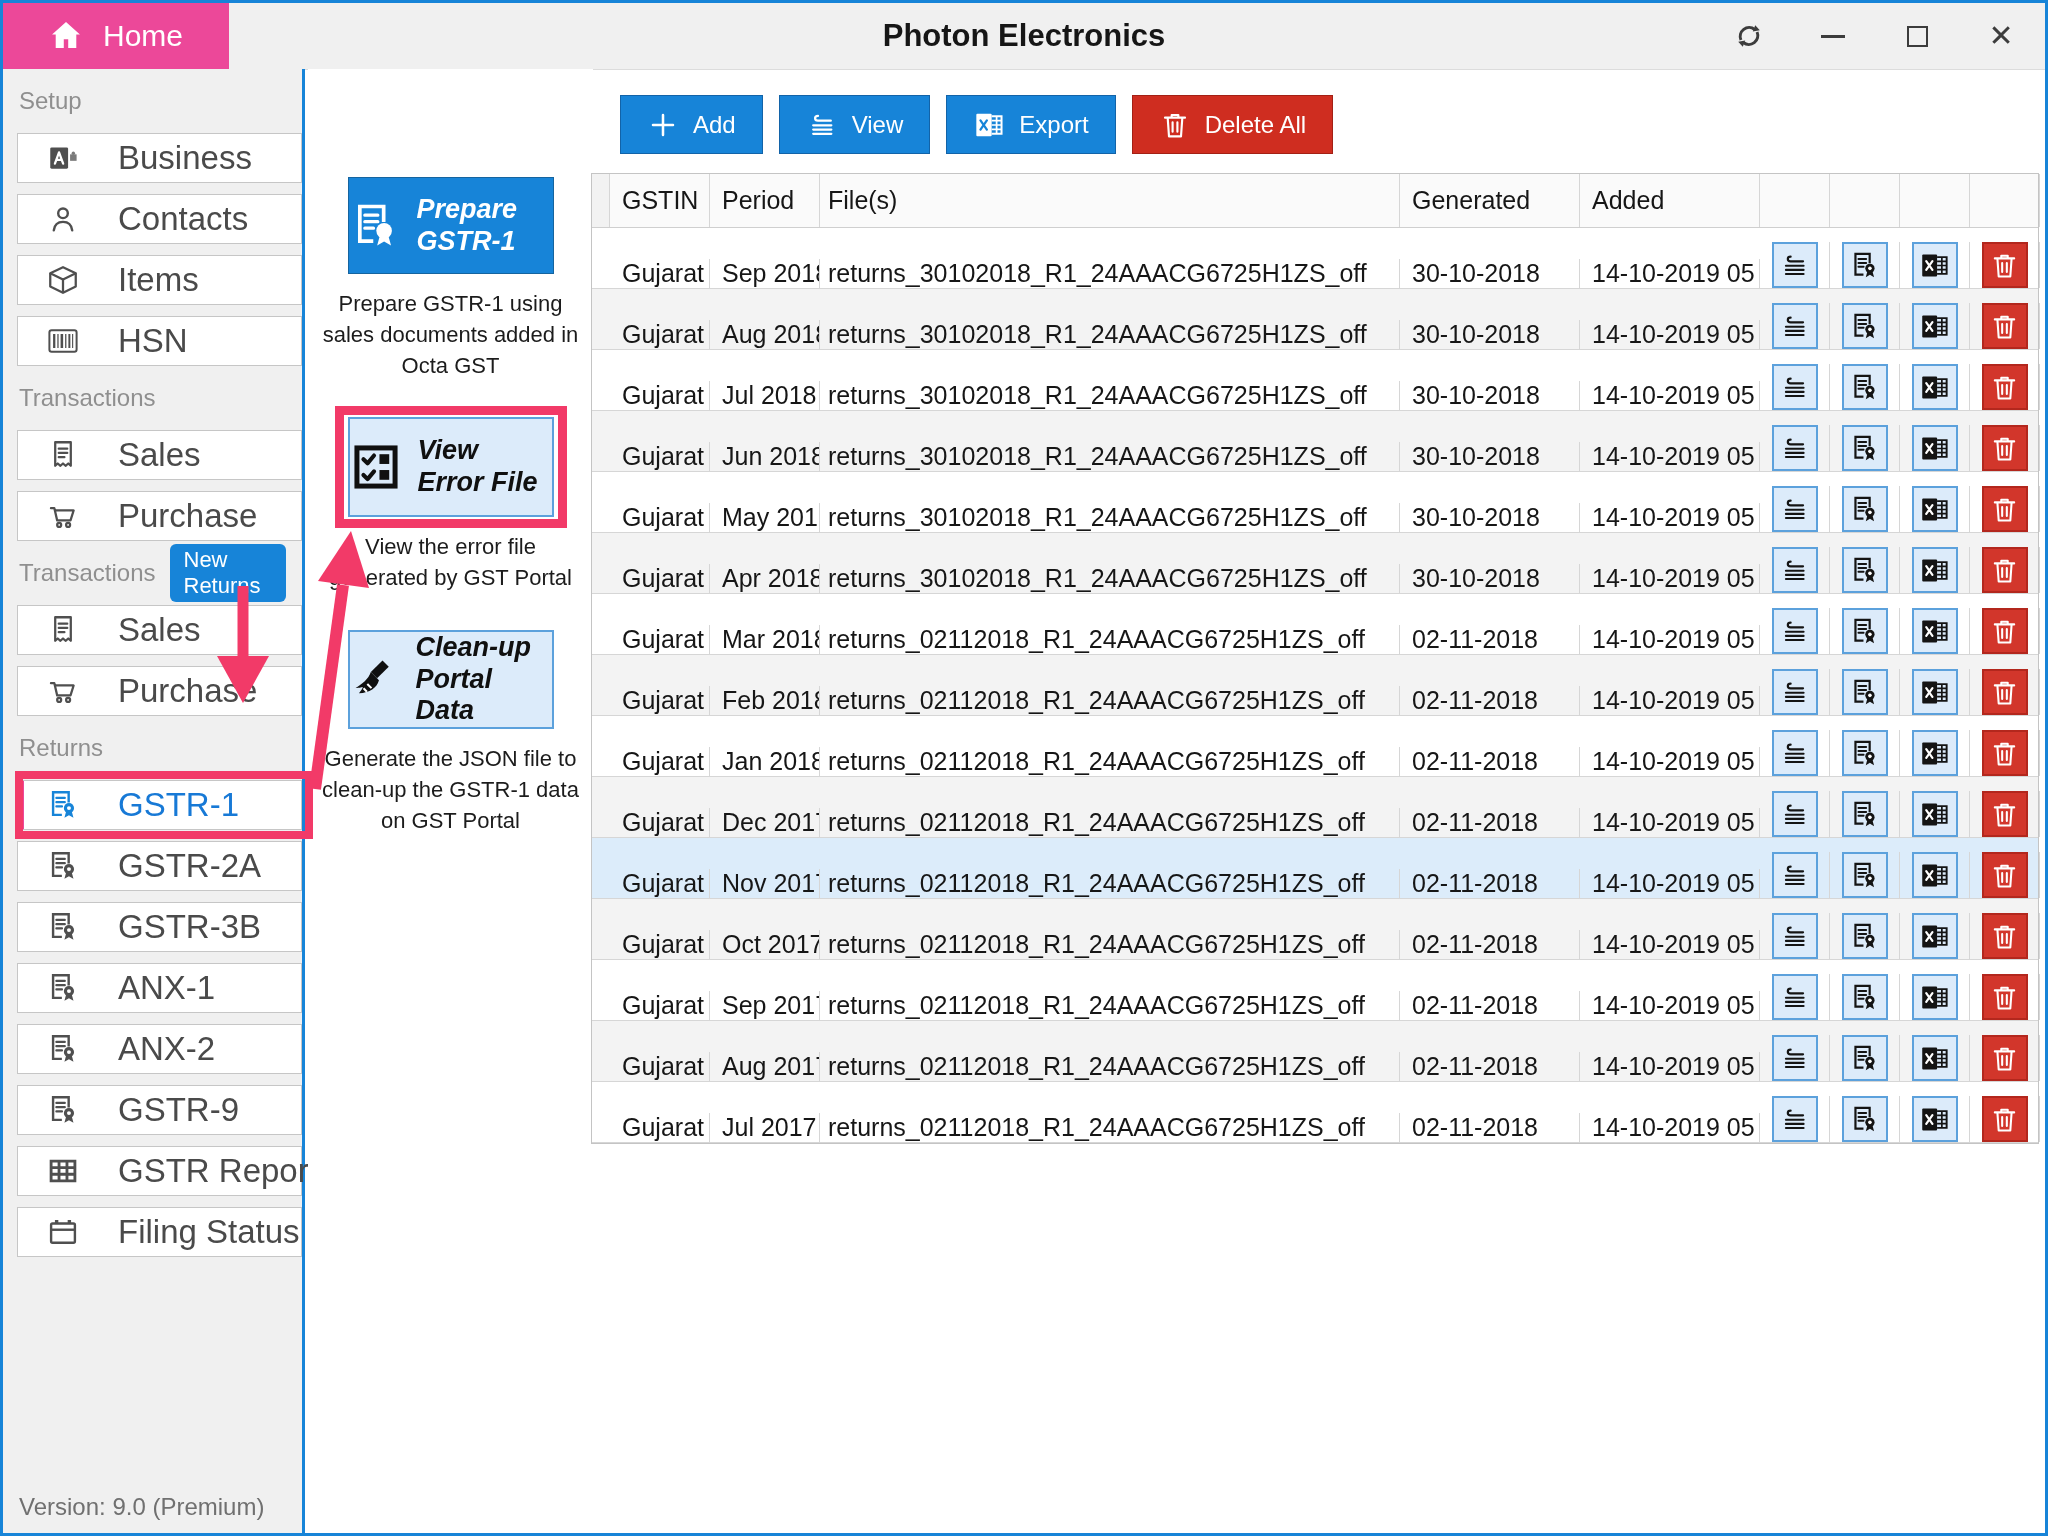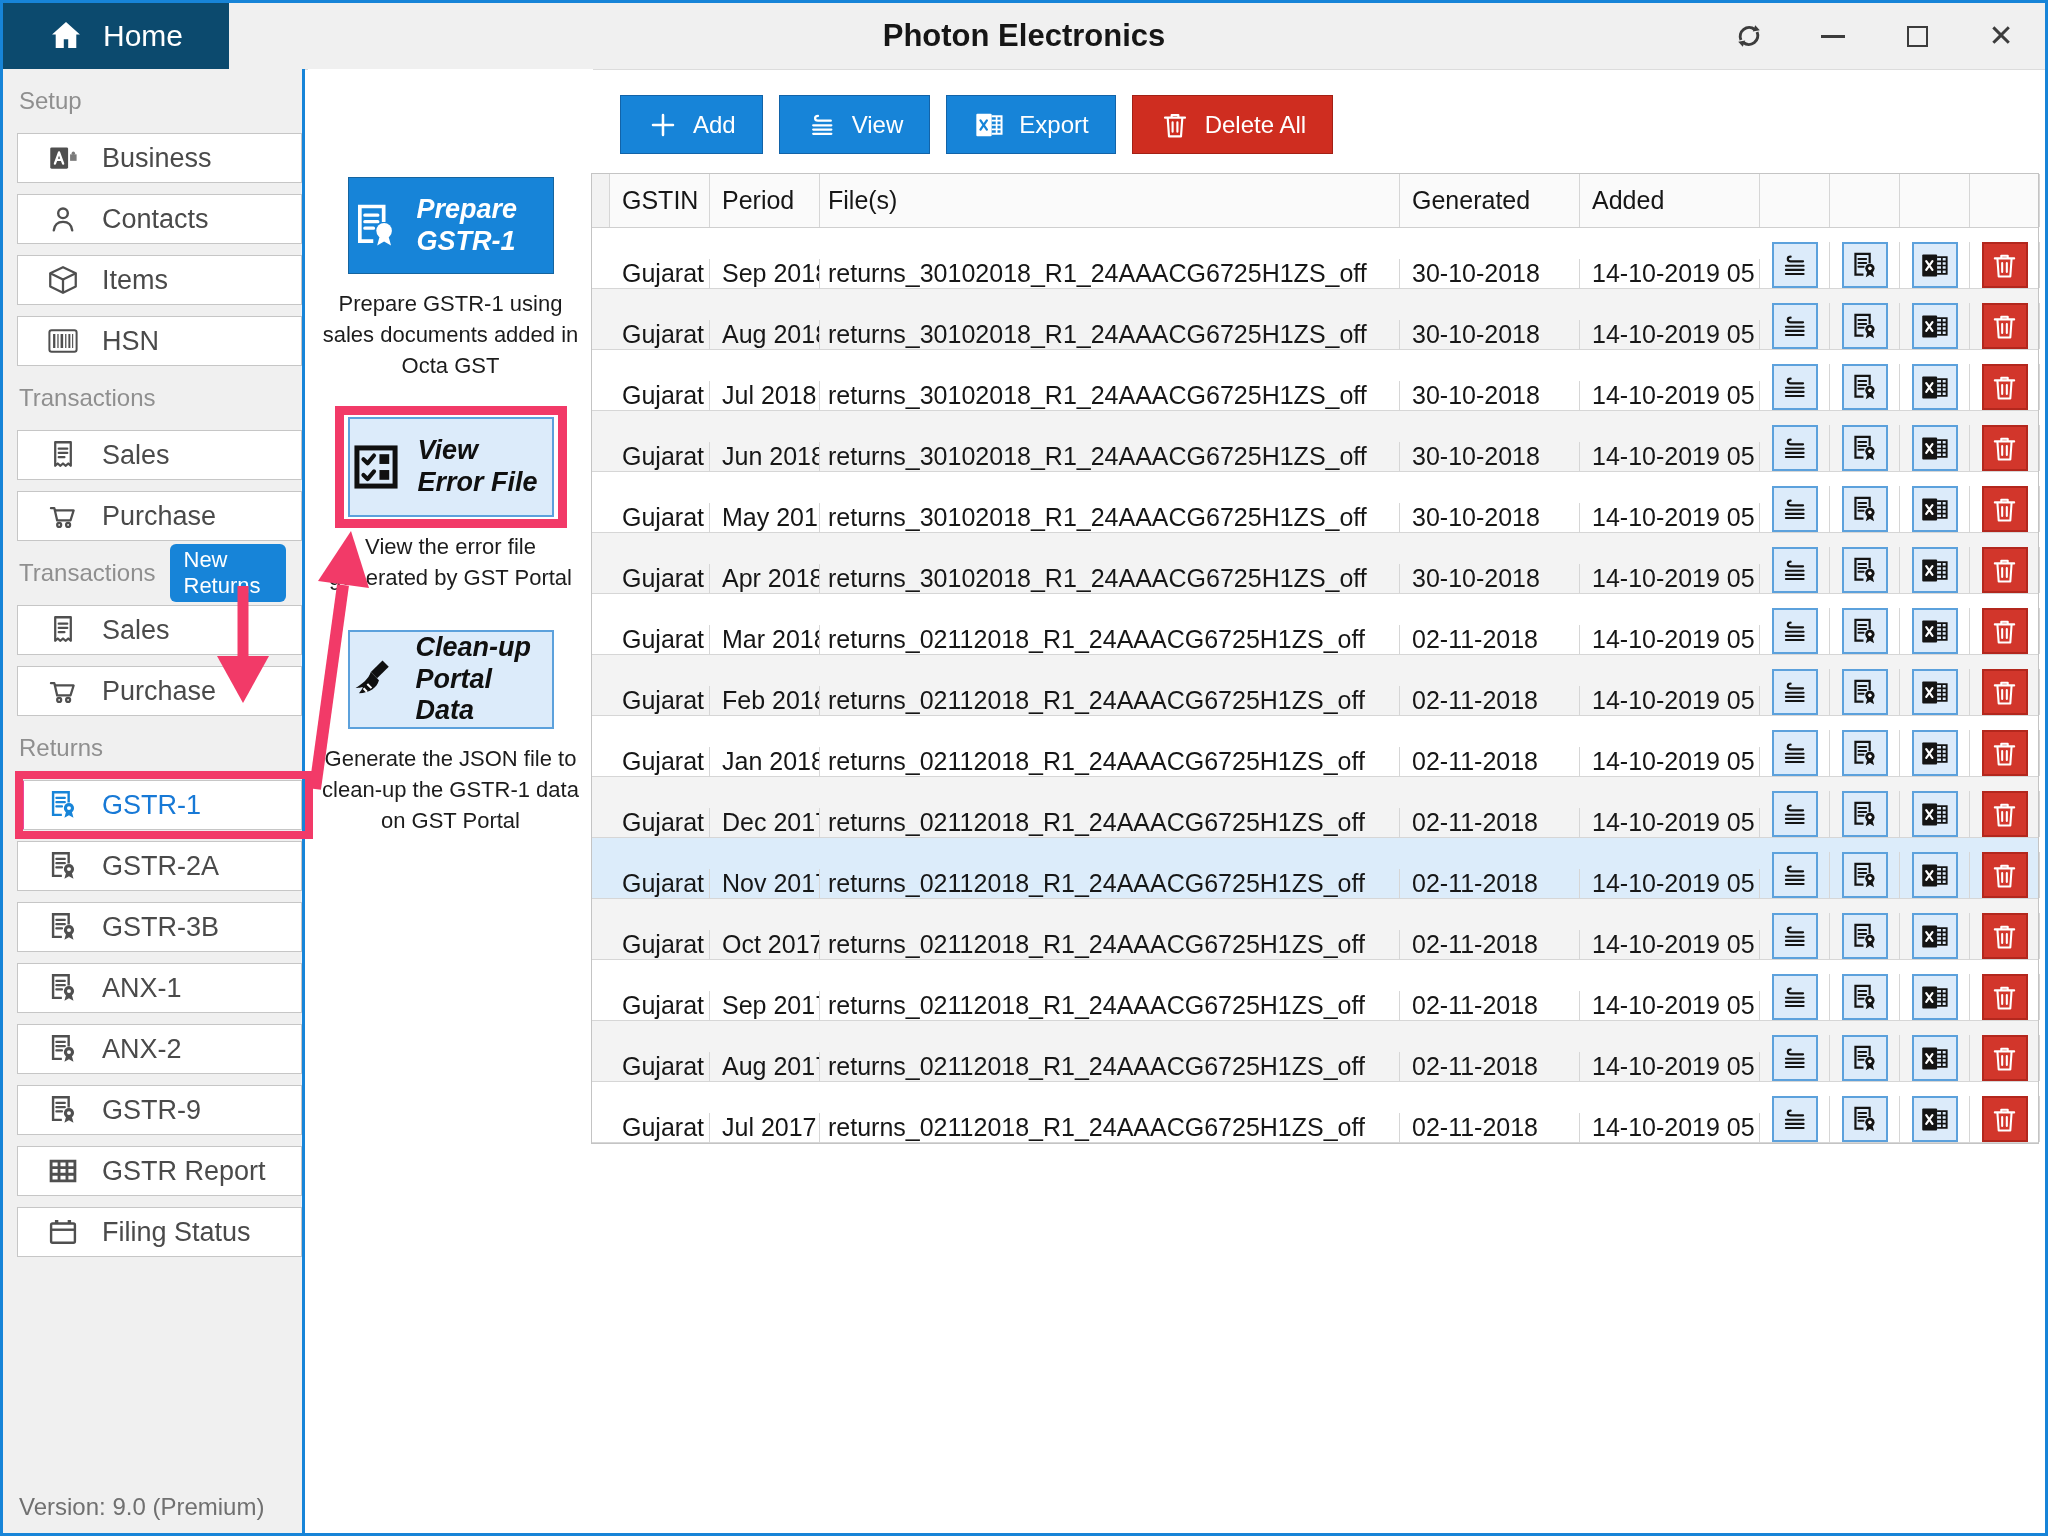--- a/index.html
+++ b/index.html
@@ -1,21 +1,21 @@
 <!DOCTYPE html>
 <html><head>
 <meta charset="utf-8">
 <style>
   html,body{margin:0;padding:0;background:#e8e8e8;}
   .window{position:relative;width:2048px;height:1536px;box-sizing:border-box;
     border:3px solid #1784d8;background:#fff;font-family:"Liberation Sans",sans-serif;overflow:hidden;}
 
   
   .titlebar{position:absolute;left:0;top:0;right:0;height:66px;background:#f0f0f0;border-bottom:1px solid #dcdcdc;}
-  .home-btn{position:absolute;left:0;top:0;width:226px;height:66px;background:#0c4a6e;color:#fff;
+  .home-btn{position:absolute;left:0;top:0;width:226px;height:66px;background:#ec4899;color:#fff;
     display:flex;align-items:center;gap:18px;padding-left:44px;box-sizing:border-box;cursor:pointer;}
   .home-btn svg{width:38px;height:38px;flex:none;}
   .home-label{font-size:30px;}
   .app-title{position:absolute;left:0;right:0;top:0;height:66px;display:flex;align-items:center;justify-content:center;
     font-size:31px;font-weight:600;color:#161616;pointer-events:none;}
   .win-controls{position:absolute;right:26px;top:0;height:66px;display:flex;align-items:center;gap:48px;color:#3c3c3c;}
   .wc{display:flex;align-items:center;justify-content:center;width:36px;height:36px;cursor:pointer;}
   .wc svg{width:34px;height:34px;}
   .min-glyph{width:24px;height:3px;background:#3c3c3c;}
   .max-glyph{width:21px;height:21px;border:2.5px solid #3c3c3c;box-sizing:border-box;}
@@ -24,21 +24,21 @@
   
   .sidebar{position:absolute;left:0;top:66px;bottom:0;width:302px;background:#f0f0f0;
     border-right:3px solid #1784d8;box-sizing:border-box;}
   .side-sec-label{margin:19px 16px;height:26px;line-height:26px;font-size:24px;color:#8f8f8f;
     display:flex;align-items:center;gap:14px;}
   .badge{background:#1784d8;color:#fff;font-size:22px;line-height:26px;padding:3px 14px;border-radius:6px;}
   .side-item{position:relative;height:50px;margin:0 0 11px 14px;width:calc(100% - 14px);background:#fff;
     border:1px solid #c6c6c6;box-sizing:border-box;display:flex;align-items:center;gap:22px;padding-left:28px;
     color:#4a4a4a;cursor:pointer;}
   .side-item svg{width:34px;height:34px;color:#4f4f4f;flex:none;}
-  .side-item .lbl{font-size:27px;white-space:nowrap;}
+  .side-item .lbl{font-size:33px;white-space:nowrap;margin-left:16px;}
   .side-item.selected{border-left:7px solid #ec4899;padding-left:22px;}
   .side-item.selected .lbl{color:#1779d6;}
   .side-item.selected svg{color:#1784d8;}
   .sec-returns .side-item.selected::after{content:"";position:absolute;inset:-10px -12px -10px -9px;
     border:8px solid #f23a68;pointer-events:none;z-index:40;}
   .version{position:absolute;bottom:12px;left:16px;font-size:24px;color:#707070;}
 
   
   .mid-panel{position:absolute;left:305px;top:66px;width:285px;bottom:0;background:#fff;
     padding-top:108px;box-sizing:border-box;}

